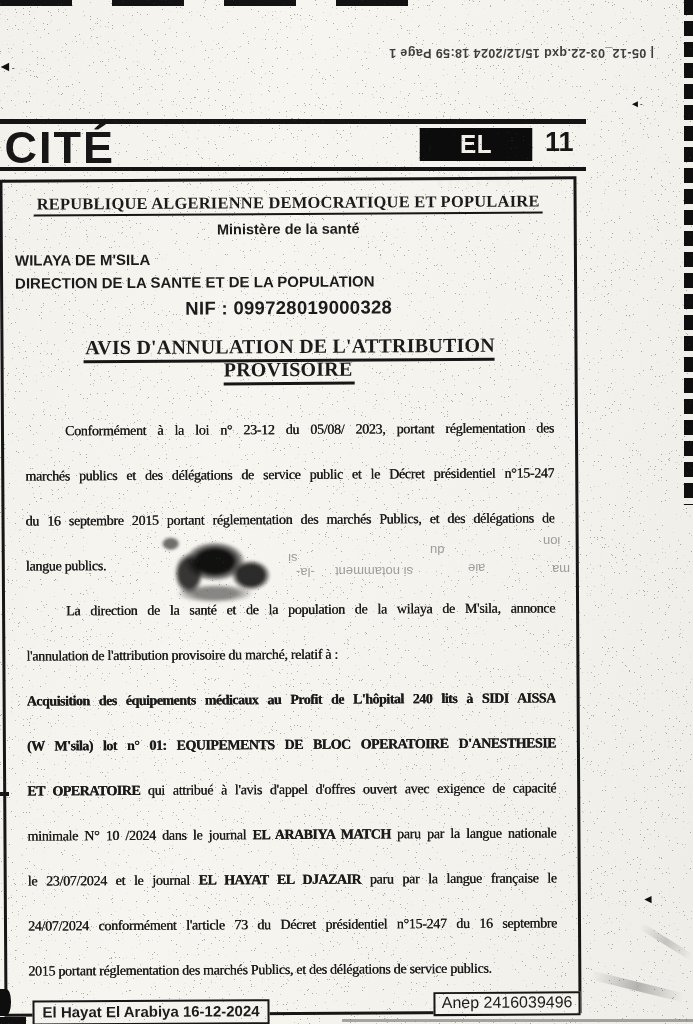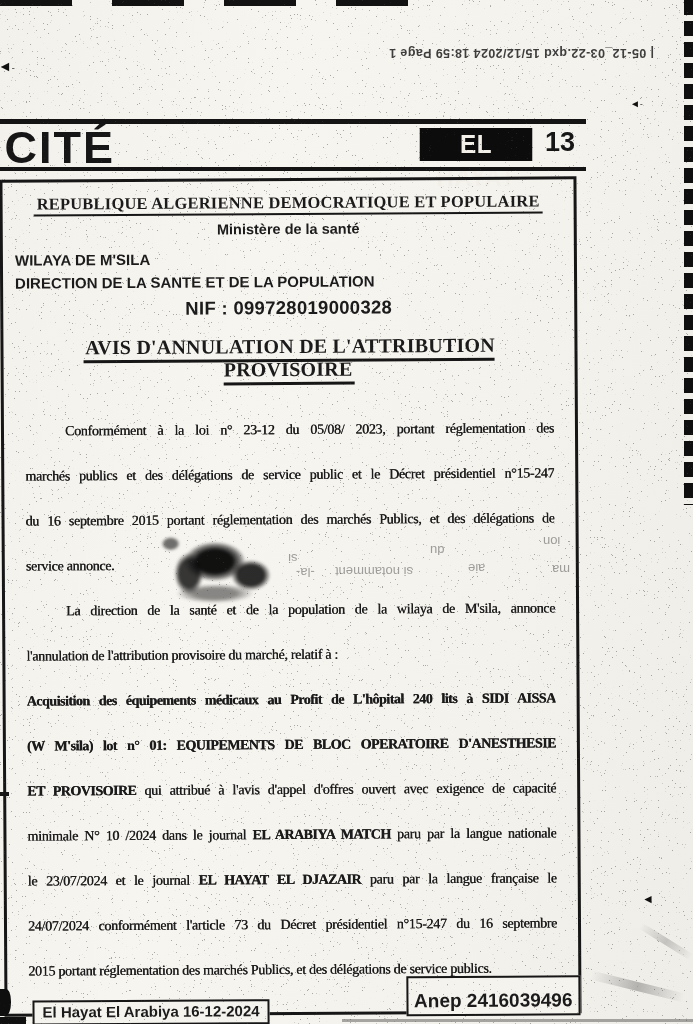--- a/index.html
+++ b/index.html
@@ -56,21 +56,21 @@
   .bline.indent{text-indent:40px;}
   .bline .b{font-weight:bold;letter-spacing:-.5px;}
 
   
   .footer-left{
     position:absolute;left:25px;bottom:-12px;border:2px solid #161616;background:#f5f3ee;
     font-family:"Liberation Sans",sans-serif;font-weight:bold;font-size:15px;padding:1px 8px 3px;white-space:nowrap;
   }
   .footer-right{
     position:absolute;right:-2px;bottom:-5px;border:2px solid #161616;background:#f5f3ee;
-    font-family:"Liberation Sans",sans-serif;font-weight:bold;font-size:19px;padding:12px 6px 2px;white-space:nowrap;
+    font-family:"Liberation Sans",sans-serif;font-weight:normal;font-size:16px;padding:0 6px 2px;white-space:nowrap;
   }
 
   
   .smudge{
     position:absolute;left:148px;top:348px;width:140px;height:80px;z-index:3;filter:blur(1.1px);
     background:
       radial-gradient(ellipse 42px 27px at 62px 32px, rgba(8,8,8,.96) 0 42%, rgba(20,20,20,.55) 60%, transparent 74%),
       radial-gradient(ellipse 27px 21px at 98px 46px, rgba(8,8,8,.85) 0 48%, transparent 74%),
       radial-gradient(ellipse 21px 30px at 36px 44px, rgba(12,12,12,.82) 0 45%, transparent 70%),
       radial-gradient(ellipse 52px 13px at 62px 64px, rgba(25,25,25,.5) 0 40%, transparent 75%),
@@ -99,41 +99,41 @@
 </head>
 <body>
 
 <div class="scan">
 
   <div class="print-marker">| 05-12_03-22.qxd  15/12/2024  18:59  Page 1</div>
 
   <div class="rule-top"></div>
   <div class="section-title">ICITÉ</div>
   <div class="masthead">EL HAYAT</div>
-  <div class="page-number">13</div>
+  <div class="page-number">11</div>
   <div class="rule-bottom"></div>
 
   <div class="notice-box">
     <div class="content">
       <div class="h-republic"><span>REPUBLIQUE ALGERIENNE DEMOCRATIQUE ET POPULAIRE</span></div>
       <div class="h-ministry">Ministère de la santé</div>
       <div class="h-wilaya">WILAYA DE M'SILA</div>
       <div class="h-direction">DIRECTION DE LA SANTE ET DE LA POPULATION</div>
       <div class="h-nif">NIF : 099728019000328</div>
       <div class="h-title"><span>AVIS D'ANNULATION DE L'ATTRIBUTION PROVISOIRE</span></div>
       <div class="notice-body">
           <div class="bline fill indent"><span>Conformément à la loi n° 23-12 du 05/08/ 2023, portant réglementation des</span></div>
           <div class="bline fill"><span>marchés publics et des délégations de service public et le Décret présidentiel n°15-247</span></div>
           <div class="bline fill"><span>du 16 septembre 2015 portant réglementation des marchés Publics, et des délégations de</span></div>
-          <div class="bline"><span>service annonce.</span></div>
+          <div class="bline"><span>langue publics.</span></div>
           <div class="bline fill indent"><span>La direction de la santé et de la population de la wilaya de M'sila, annonce</span></div>
           <div class="bline"><span>l'annulation de l'attribution provisoire du marché, relatif à :</span></div>
           <div class="bline fill"><span class="b">Acquisition des équipements médicaux au Profit de L'hôpital 240 lits à SIDI AISSA</span></div>
           <div class="bline fill"><span class="b">(W M'sila) lot n° 01: EQUIPEMENTS DE BLOC OPERATOIRE D'ANESTHESIE</span></div>
-          <div class="bline fill"><span class="b">ET PROVISOIRE </span><span>qui attribué à l'avis d'appel d'offres ouvert avec exigence de capacité</span></div>
+          <div class="bline fill"><span class="b">ET OPERATOIRE </span><span>qui attribué à l'avis d'appel d'offres ouvert avec exigence de capacité</span></div>
           <div class="bline fill"><span>minimale N° 10 /2024 dans le journal </span><span class="b">EL ARABIYA MATCH</span><span> paru par la langue nationale</span></div>
           <div class="bline fill"><span>le 23/07/2024 et le journal </span><span class="b">EL HAYAT EL DJAZAIR</span><span> paru par la langue française le</span></div>
           <div class="bline fill"><span>24/07/2024 conformément l'article 73 du Décret présidentiel n°15-247 du 16 septembre</span></div>
           <div class="bline"><span>2015 portant réglementation des marchés Publics, et des délégations de service publics.</span></div>
         </div>
     </div>
     <div class="smudge"></div>
     <div class="footer-left">El Hayat El Arabiya 16-12-2024</div>
     <div class="footer-right">Anep 2416039496</div>
   </div>

